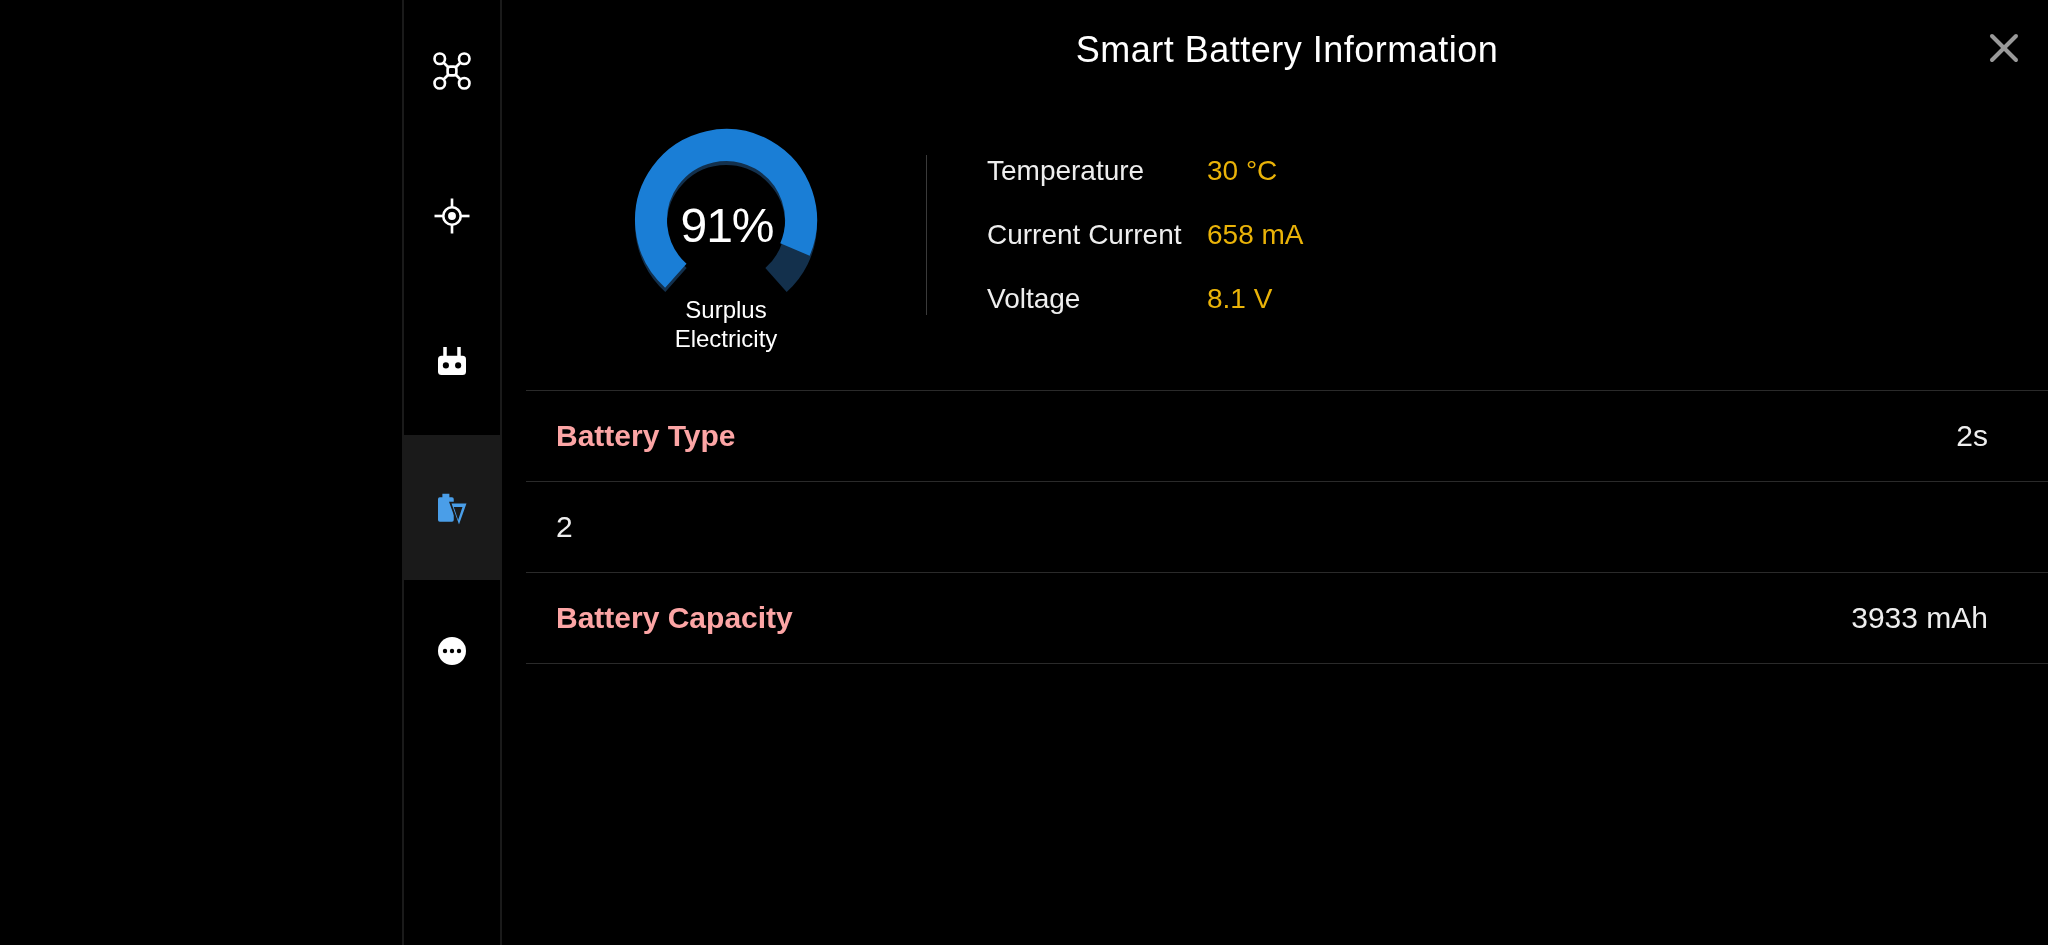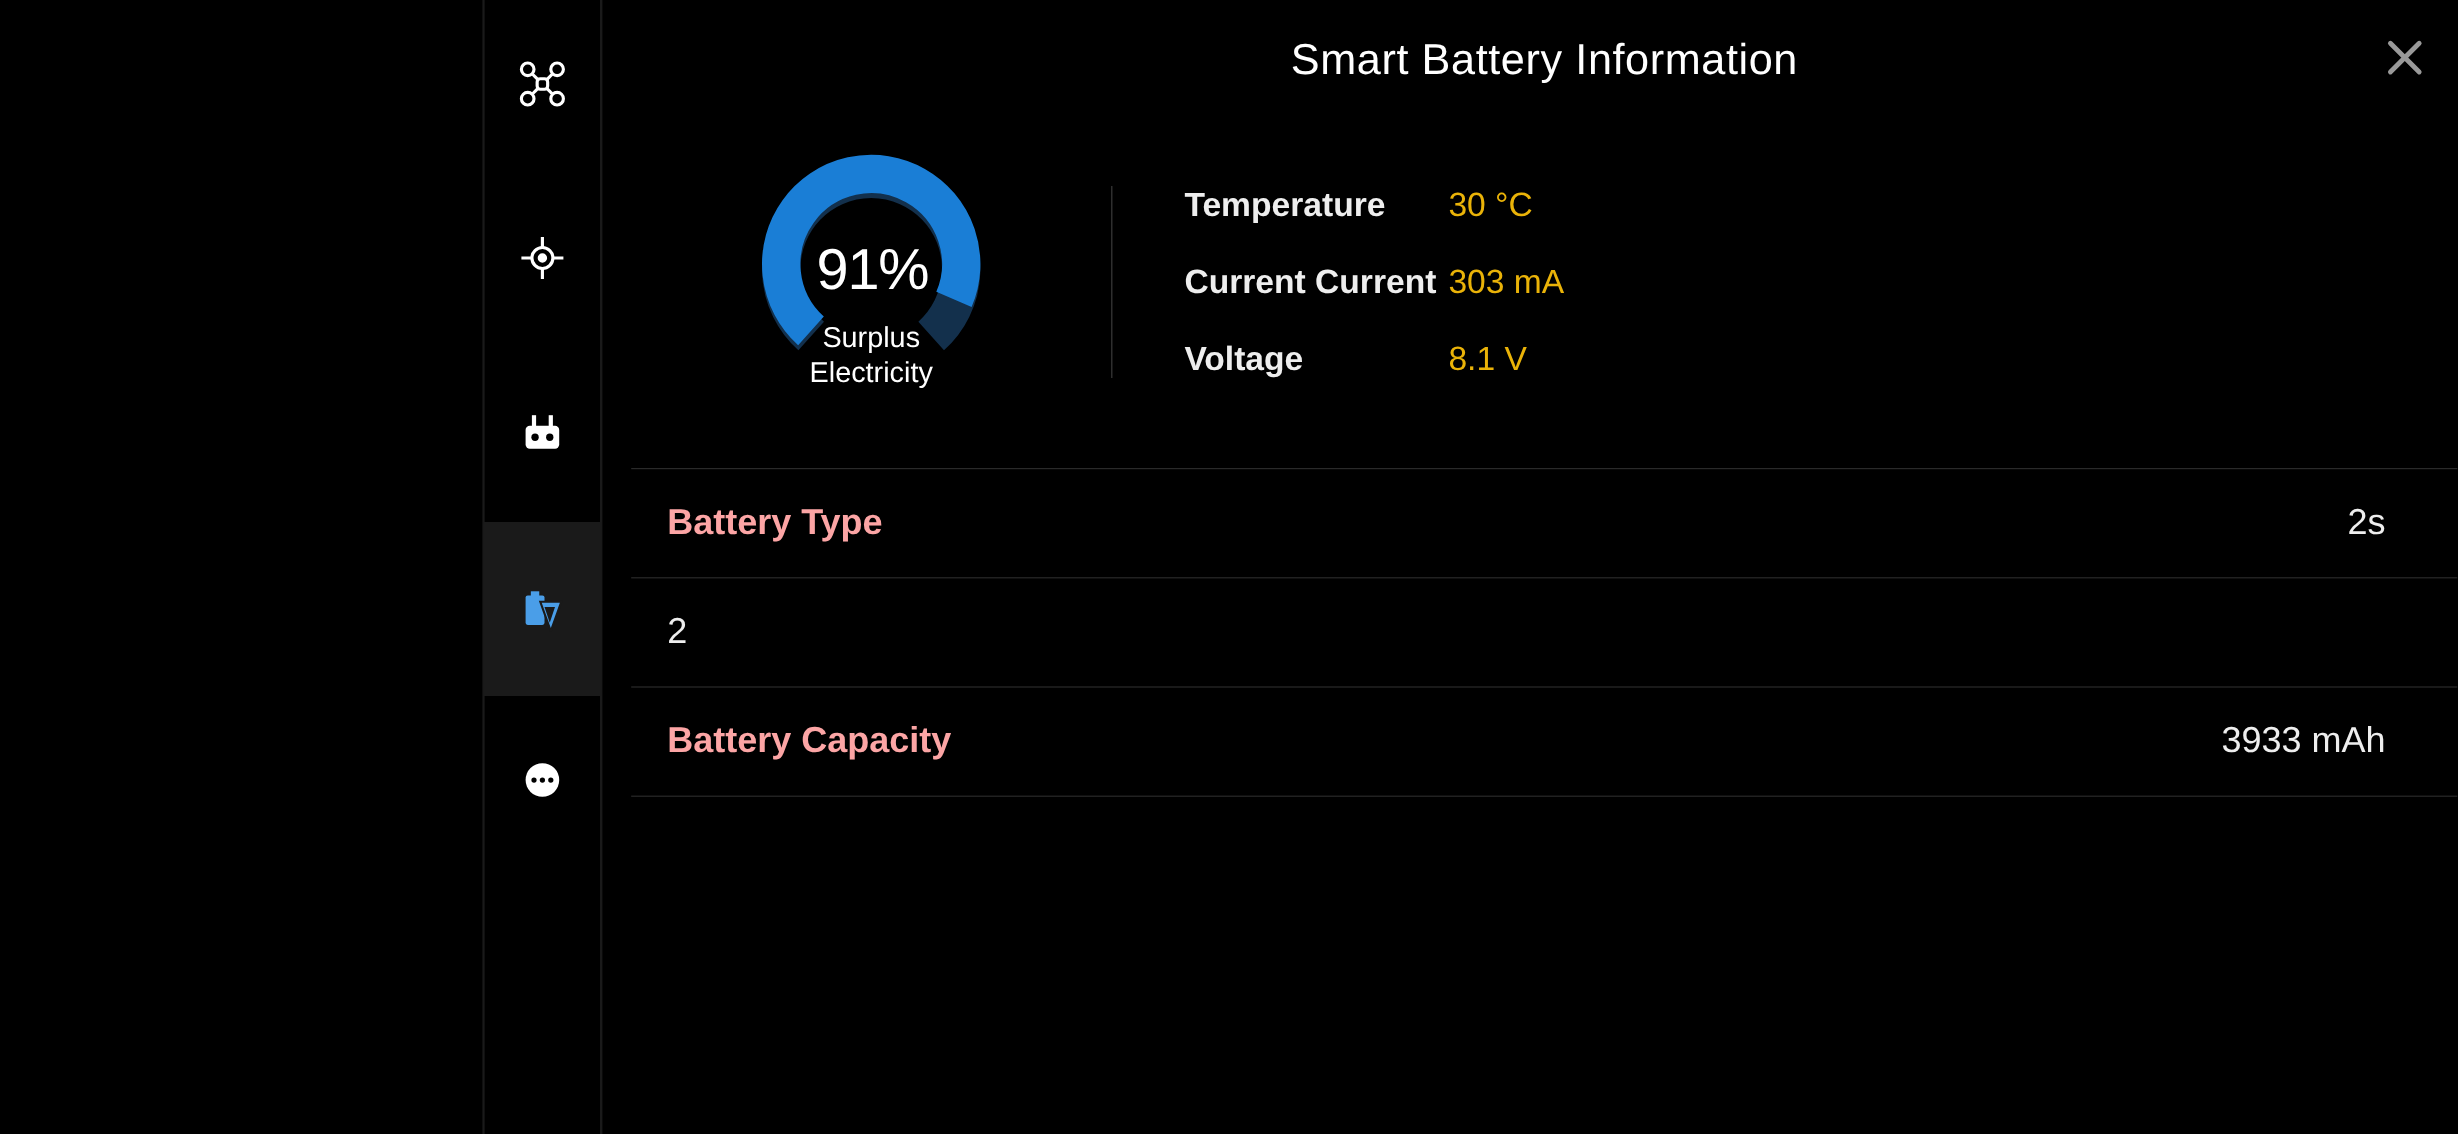--- a/index.html
+++ b/index.html
@@ -109,21 +109,21 @@
       top: 78px;
       left: 2px;
       right: 0;
       text-align: center;
       font-size: 48px;
       font-weight: 300;
       letter-spacing: -1px;
     }
     .gauge-label {
       position: absolute;
-      top: 148px;
+      top: 176px;
       left: 0;
       right: 0;
       text-align: center;
       font-size: 24px;
       font-weight: 300;
       line-height: 1.2;
       color: #fff;
     }
     .divider-v {
       width: 1px;
@@ -136,21 +136,21 @@
       flex-direction: column;
       gap: 32px;
     }
     .stat-row {
       display: flex;
       align-items: center;
     }
     .stat-label {
       width: 220px;
       font-size: 28px;
-      font-weight: 700;
+      font-weight: 400;
       color: #eee;
     }
     .stat-value {
       font-size: 28px;
       font-weight: 400;
       color: #eab308;
     }
     .list-row {
       display: flex;
       align-items: center;
@@ -268,21 +268,21 @@
 
       <div class="divider-v"></div>
 
       <div class="stats">
         <div class="stat-row">
           <div class="stat-label">Temperature</div>
           <div class="stat-value">30 °C</div>
         </div>
         <div class="stat-row">
           <div class="stat-label">Current Current</div>
-          <div class="stat-value">303 mA</div>
+          <div class="stat-value">658 mA</div>
         </div>
         <div class="stat-row">
           <div class="stat-label">Voltage</div>
           <div class="stat-value">8.1 V</div>
         </div>
       </div>
     </div>
 
     <div class="list-row">
       <div class="list-label">Battery Type</div>

